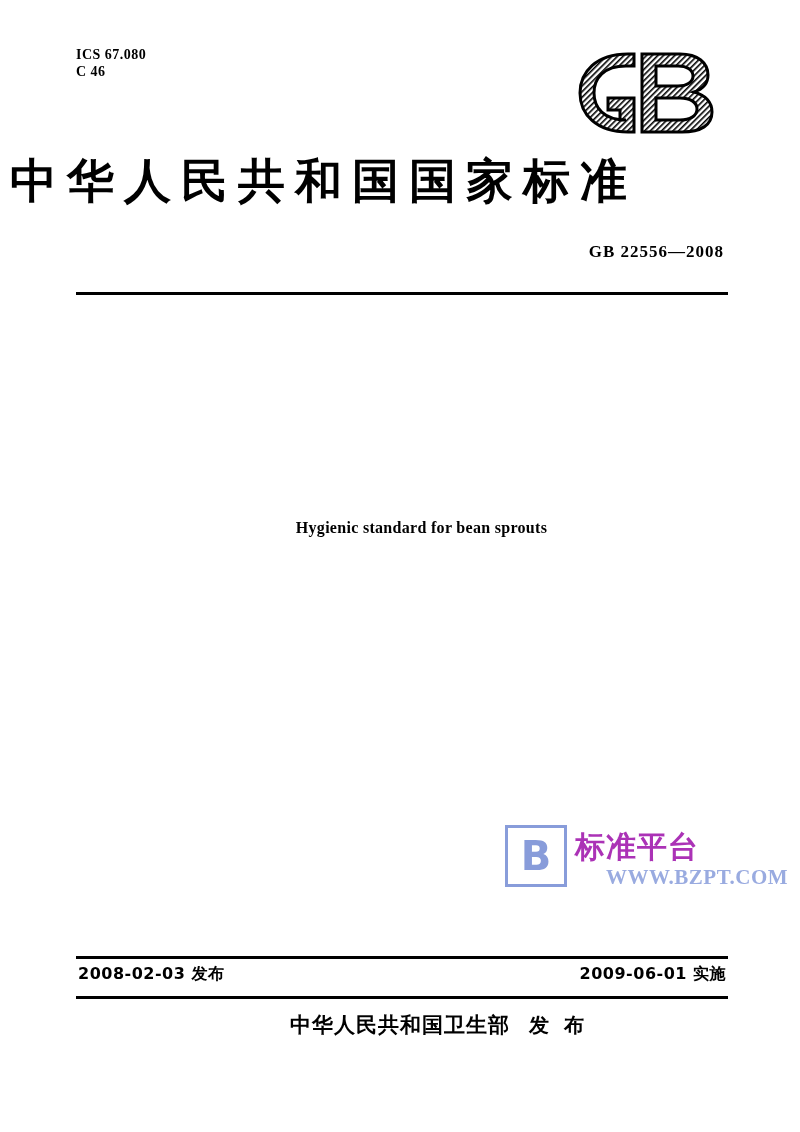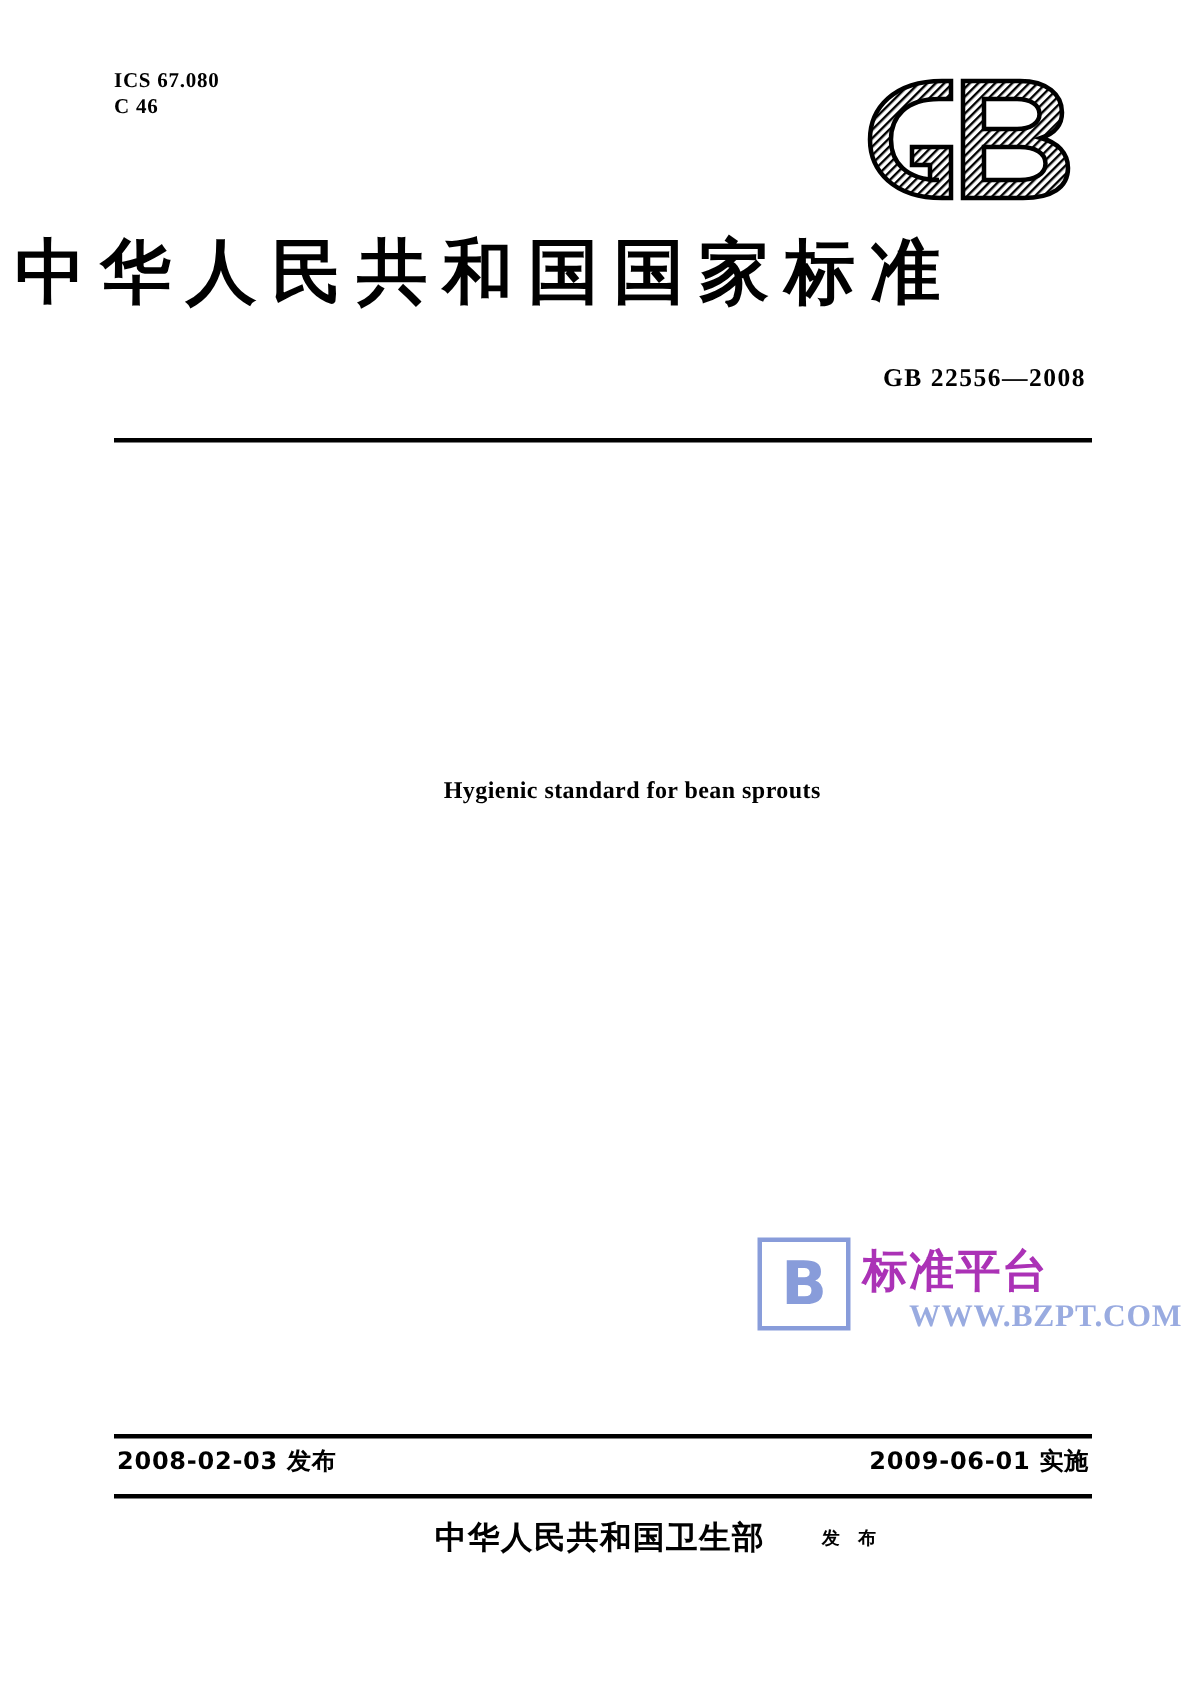--- a/index.html
+++ b/index.html
@@ -202,21 +202,21 @@
     text-align: center;
   }
   .publisher .pub-wrap {
     display: inline-block;
     position: relative;
   }
   .publisher .pub-issue {
     position: absolute;
     right: -78px;
     bottom: 0px;
-    font-size: 12px;
+    font-size: 20px;
     letter-spacing: 4px;
   }
 </style>
 </head>
 <body>
 
 <div class="page">
 
   <div class="ics-block">
     <div>ICS 67.080</div>

